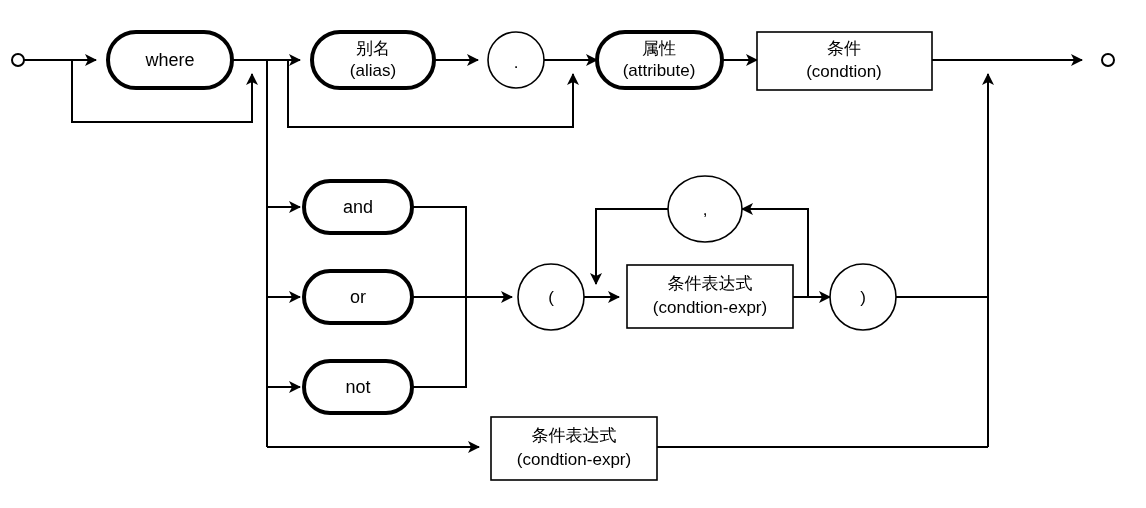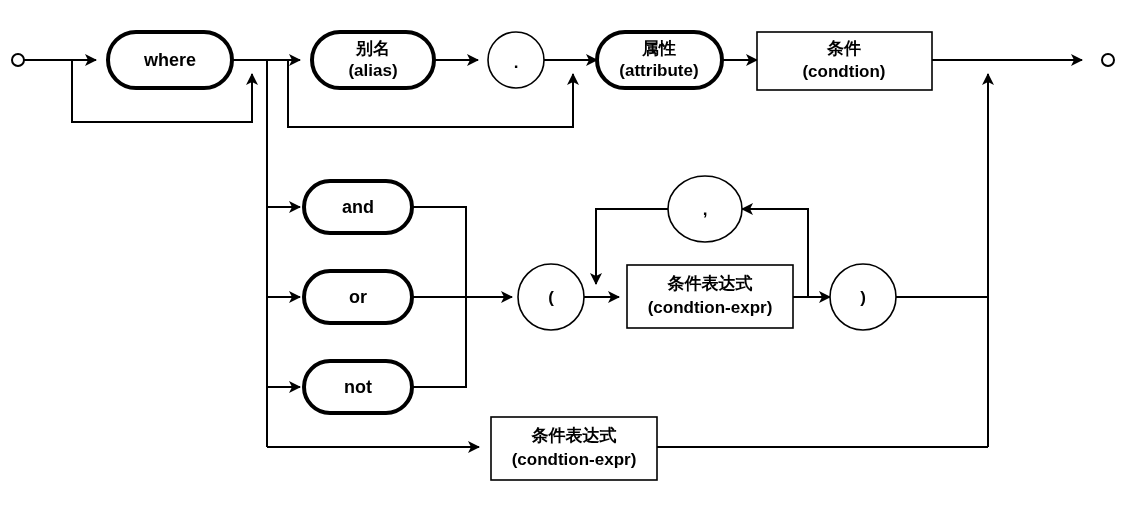--- a/index.html
+++ b/index.html
@@ -1,21 +1,21 @@
 <!DOCTYPE html>
 <html><head>
 <meta charset="utf-8">
 <style>
   html,body{margin:0;padding:0;background:#ffffff;}
   body{
     font-family:"Liberation Sans","DejaVu Sans",sans-serif;
     width:1146px;height:508px;overflow:hidden;
   }
   #diagram-root{
-    position:relative;width:1062px;height:508px;background:#ffffff;font-weight:bold;
+    position:relative;width:1062px;height:508px;background:#ffffff;
   }
   svg#railroad{display:block;width:1146px;height:508px;}
   .line{stroke:#000000;stroke-width:2;fill:none;}
   .nodeshape{fill:#ffffff;stroke:#000000;}
   .term{stroke-width:4;}           
   .nonterm{stroke-width:1.6;}      
   .punct{stroke-width:1.6;}        
   .endpt{fill:#ffffff;stroke:#000000;stroke-width:2;}
   .lbl{
     font-family:"Liberation Sans","DejaVu Sans",sans-serif;

